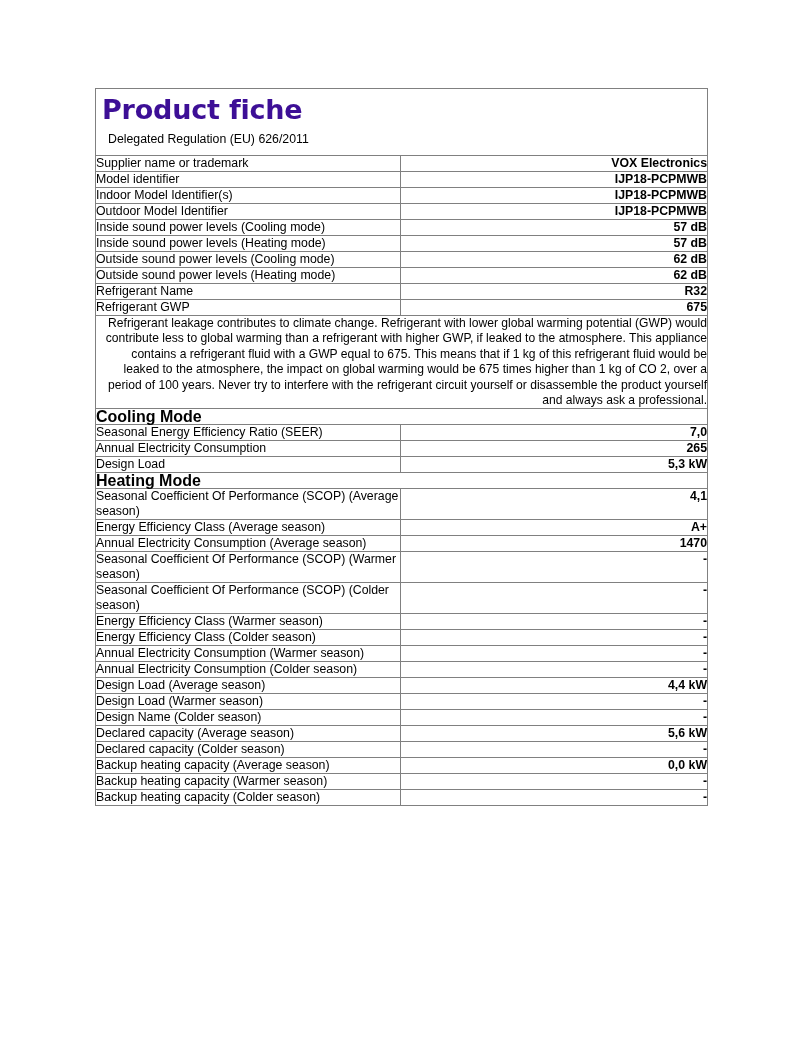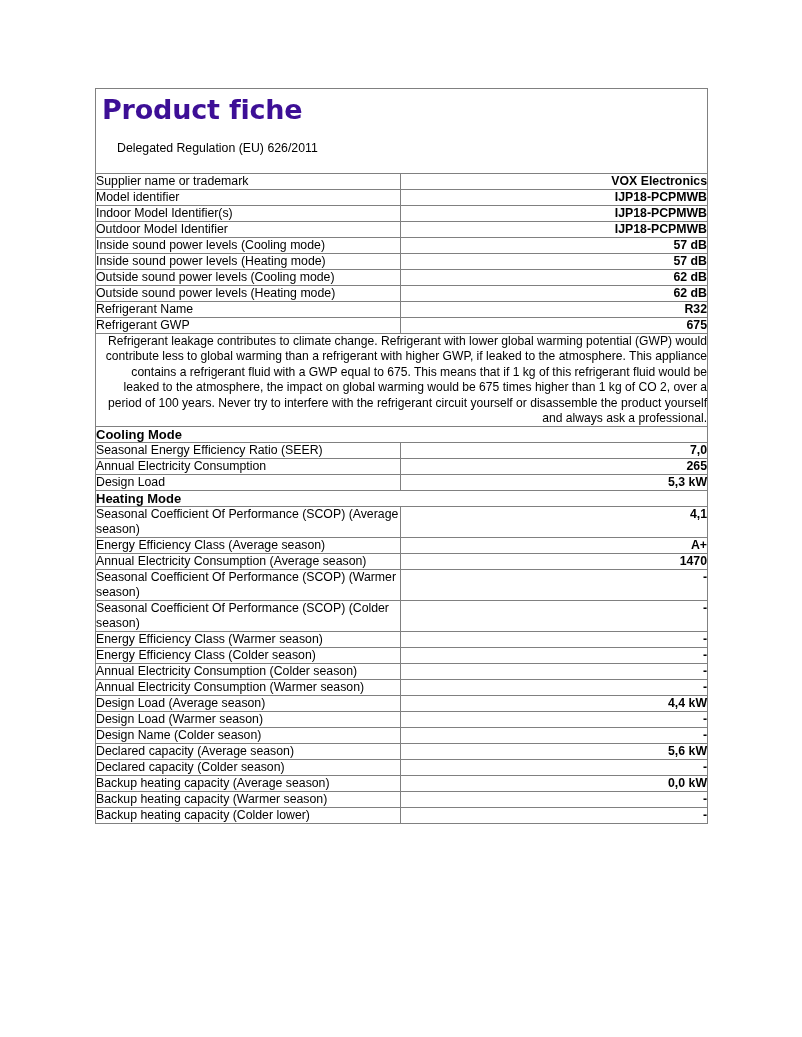--- a/index.html
+++ b/index.html
@@ -63,21 +63,21 @@
     margin: 0;
     white-space: nowrap;
   }
   .subtitle-cell {
     border-top: none !important;
     padding: 0 0 2px 6px !important;
   }
   .doc-subtitle {
     font-size: 12.3px;
     line-height: 16px;
-    margin: 15px;
+    margin: 6px;
     color: #000000;
   }
 
   
   .label-cell {
     padding: 3px 4px 3px 6px;
     font-size: 12.3px;
     line-height: 15px;
     text-align: left;
   }
@@ -88,21 +88,21 @@
     text-align: right;
     font-weight: bold;
   }
   .value-cell.dash {
     font-weight: bold;
   }
 
   
   .section-cell {
     padding: 3px 4px 3px 6px;
-    font-size: 13px;
+    font-size: 16px;
     line-height: 15px;
     font-weight: bold;
     text-align: left;
   }
 
   
   .para-cell {
     padding: 3px 8px 4px 6px;
     font-size: 12.1px;
     line-height: 15.4px;
@@ -232,25 +232,25 @@
         </tr>
         <tr>
           <td class="label-cell">Energy Efficiency Class (Warmer season)</td>
           <td class="value-cell dash">-</td>
         </tr>
         <tr>
           <td class="label-cell">Energy Efficiency Class (Colder season)</td>
           <td class="value-cell dash">-</td>
         </tr>
         <tr>
+          <td class="label-cell">Annual Electricity Consumption (Warmer season)</td>
+          <td class="value-cell dash">-</td>
+        </tr>
+        <tr>
           <td class="label-cell">Annual Electricity Consumption (Colder season)</td>
-          <td class="value-cell dash">-</td>
-        </tr>
-        <tr>
-          <td class="label-cell">Annual Electricity Consumption (Warmer season)</td>
           <td class="value-cell dash">-</td>
         </tr>
         <tr>
           <td class="label-cell">Design Load (Average season)</td>
           <td class="value-cell">4,4 kW</td>
         </tr>
         <tr>
           <td class="label-cell">Design Load (Warmer season)</td>
           <td class="value-cell dash">-</td>
         </tr>
@@ -268,20 +268,20 @@
         </tr>
         <tr>
           <td class="label-cell">Backup heating capacity (Average season)</td>
           <td class="value-cell">0,0 kW</td>
         </tr>
         <tr>
           <td class="label-cell">Backup heating capacity (Warmer season)</td>
           <td class="value-cell dash">-</td>
         </tr>
         <tr>
-          <td class="label-cell">Backup heating capacity (Colder lower)</td>
+          <td class="label-cell">Backup heating capacity (Colder season)</td>
           <td class="value-cell dash">-</td>
         </tr>
       </tbody>
 
   </table>
 
 </div>
 
 </body></html>

